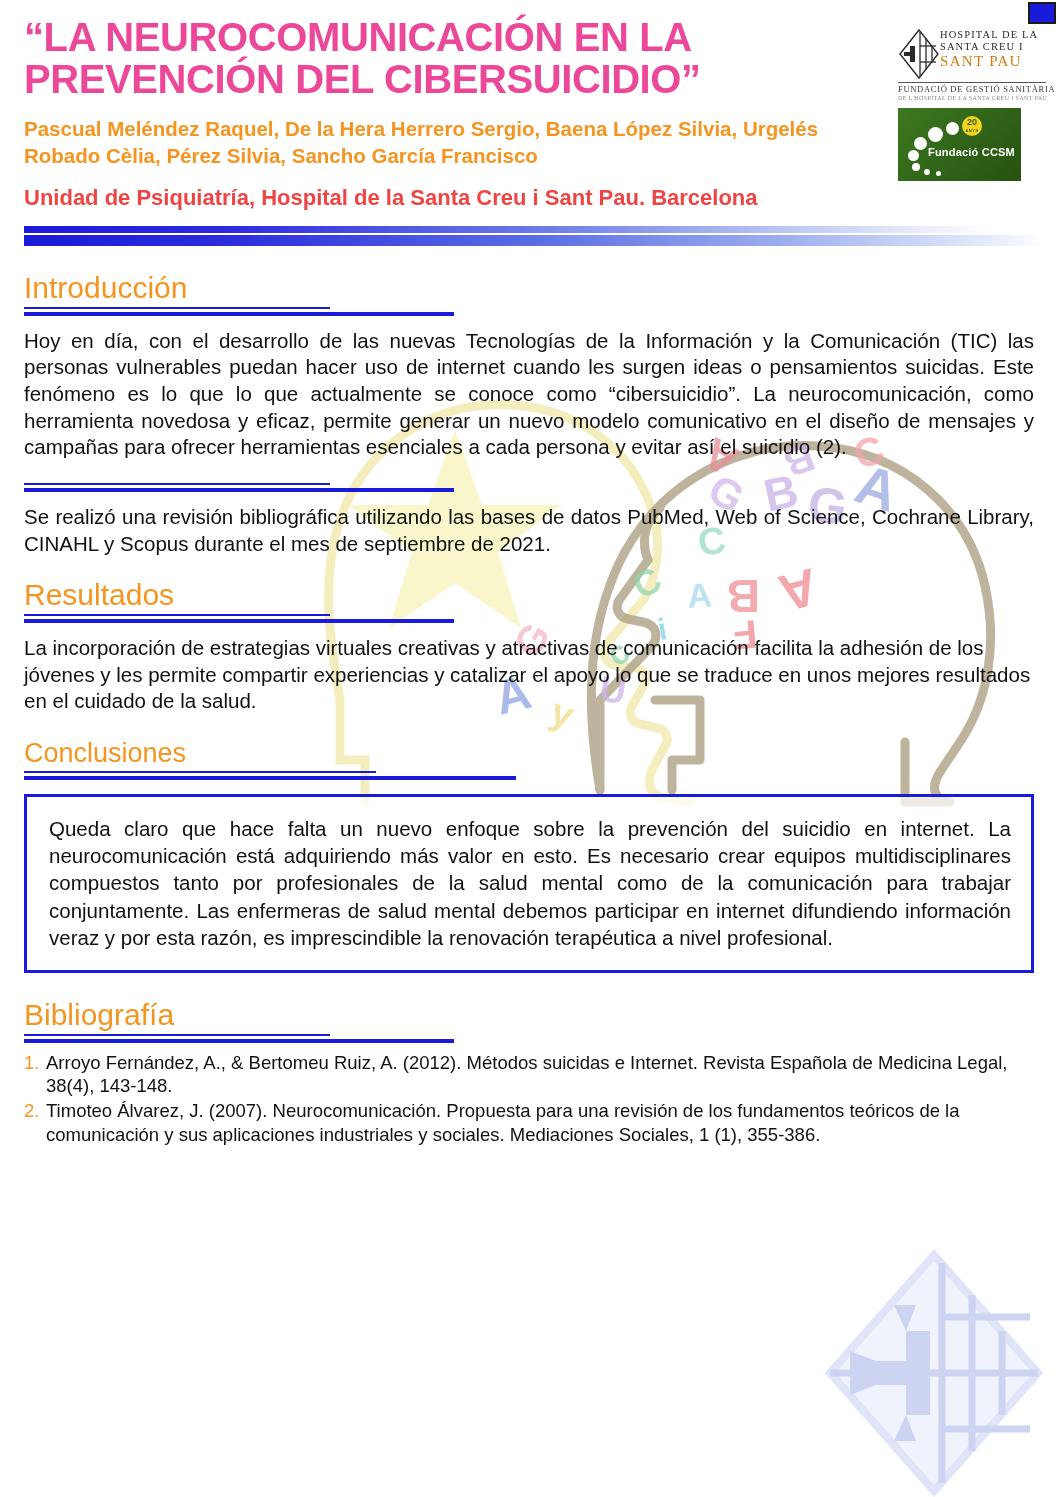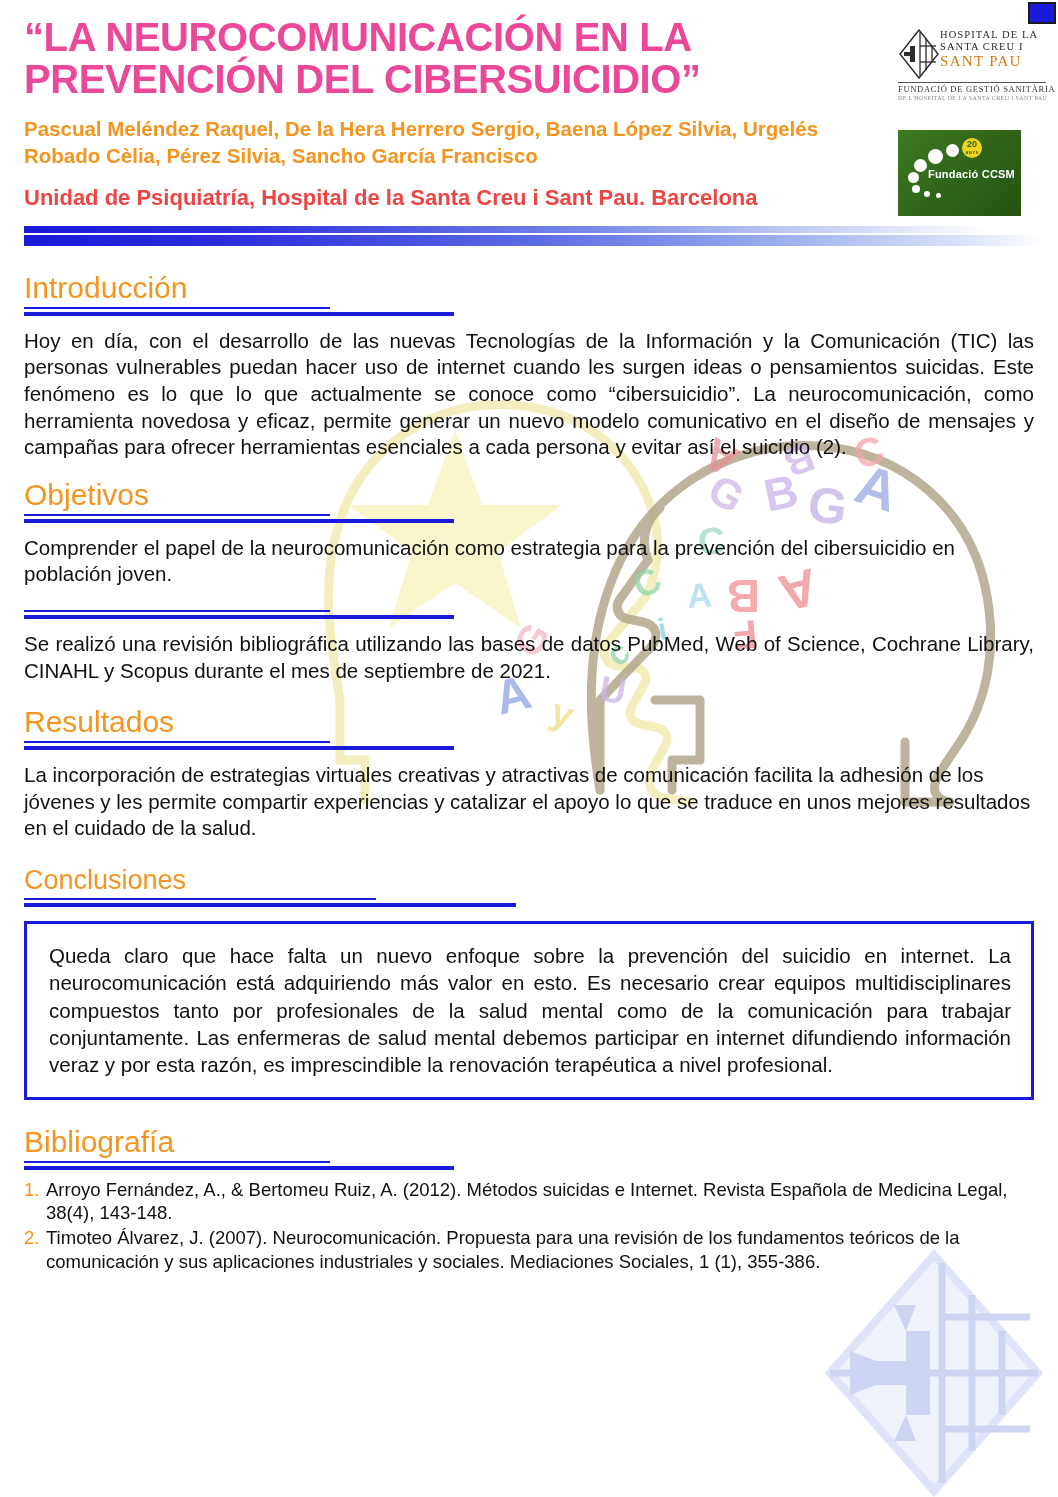--- a/index.html
+++ b/index.html
@@ -121,23 +121,23 @@
   }
   .sp-found2 {
     font-family: "Liberation Serif", serif;
     font-size: 6px;
     letter-spacing: 0.4px;
     color: #8a8a8a;
     line-height: 1.15;
     white-space: nowrap;
   }
   #ccsm-logo {
-    margin-top: 28px;
+    margin-top: 6px;
     width: 123px;
-    height: 86px;
+    height: 73px;
     background: linear-gradient(135deg, #3d7a20 0%, #2f6318 55%, #27520f 100%);
     position: relative;
     overflow: hidden;
   }
   .ccsm-text {
     position: absolute;
     left: 30px;
     top: 38px;
     color: #ffffff;
     font-size: 11px;
@@ -388,26 +388,20 @@
 
   <div id="content">
 
     <div class="section">
       <div class="section-head">Introducción</div>
       <div class="rule-thin" style="width:306px;"></div>
       <div class="rule-thick" style="width:430px;"></div>
       <p class="body-text">Hoy en día, con el desarrollo de las nuevas Tecnologías de la Información y la Comunicación (TIC) las personas vulnerables puedan hacer uso de internet cuando les surgen ideas o pensamientos suicidas. Este fenómeno es lo que lo que actualmente se conoce como “cibersuicidio”. La neurocomunicación, como herramienta novedosa y eficaz, permite generar un nuevo modelo comunicativo en el diseño de mensajes y campañas para ofrecer herramientas esenciales a cada persona y evitar así el suicidio (2).</p>
     </div>
 
-    <div class="section" style="margin-top:18px;">
-      <div class="section-head">Objetivos</div>
-      <div class="rule-thin" style="width:306px;"></div>
-      <div class="rule-thick" style="width:430px;"></div>
-      <p class="body-text" style="text-align:left;">Comprender el papel de la neurocomunicación como estrategia para la prevención del cibersuicidio en población joven.</p>
-    </div>
 
     <div class="section" style="margin-top:22px;">
       <div class="rule-thin" style="width:306px;"></div>
       <div class="rule-thick" style="width:430px;"></div>
       <p class="body-text">Se realizó una revisión bibliográfica utilizando las bases de datos PubMed, Web of Science, Cochrane Library, CINAHL y Scopus durante el mes de septiembre de 2021.</p>
     </div>
 
     <div class="section" style="margin-top:22px;">
       <div class="section-head">Resultados</div>
       <div class="rule-thin" style="width:306px;"></div>

